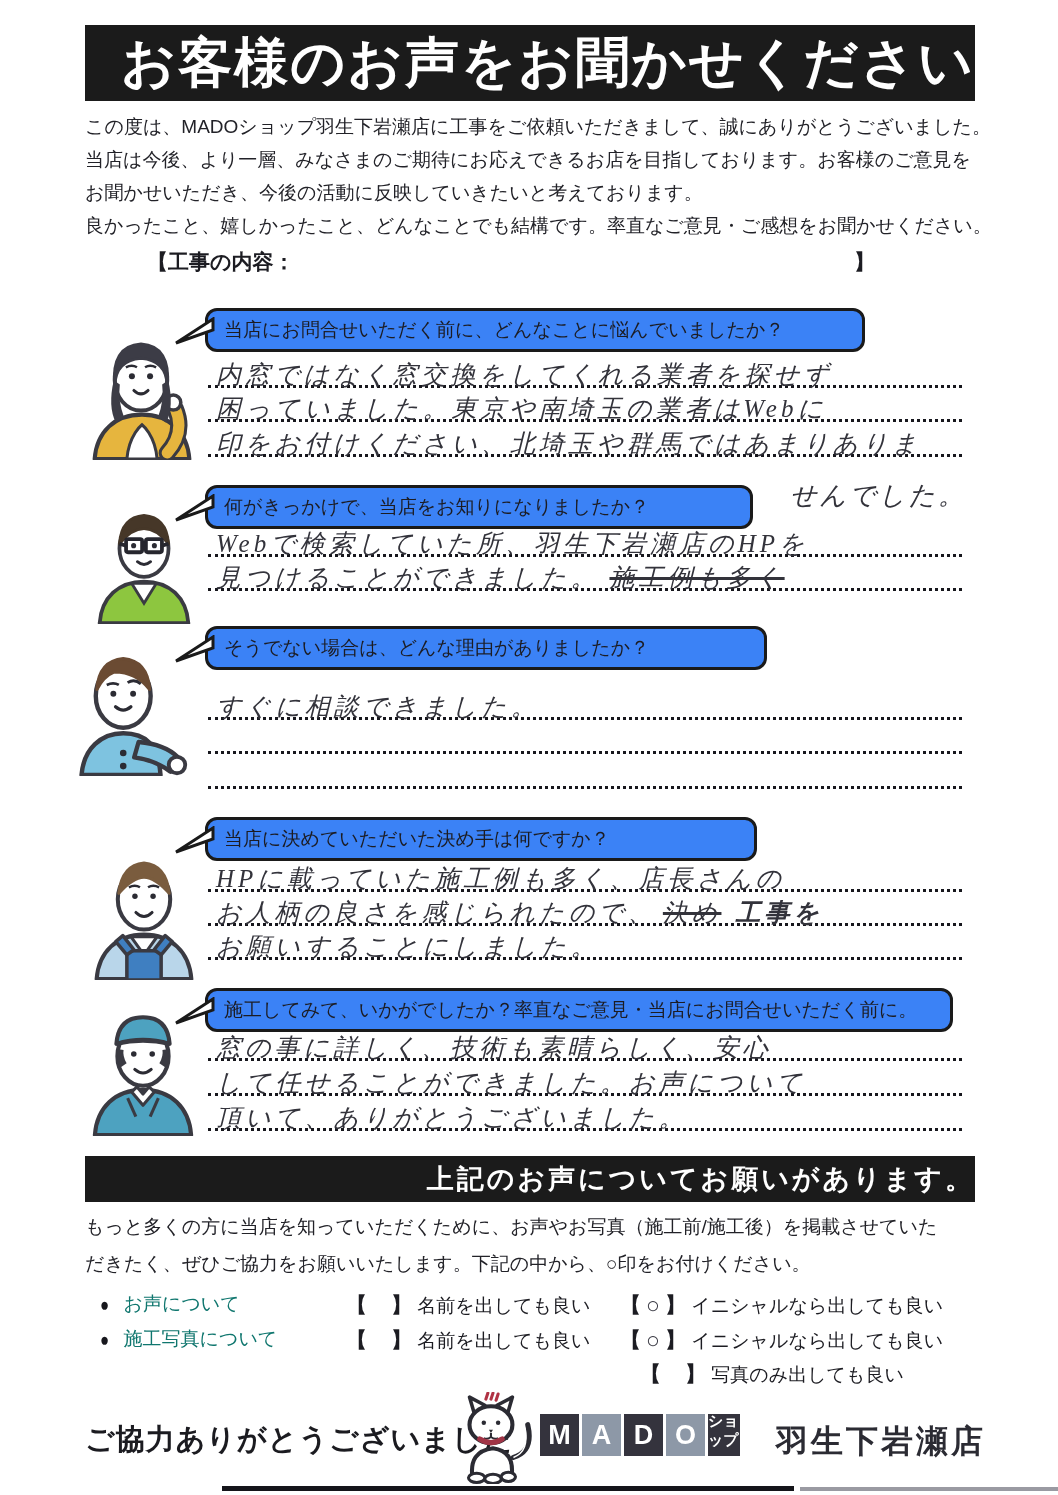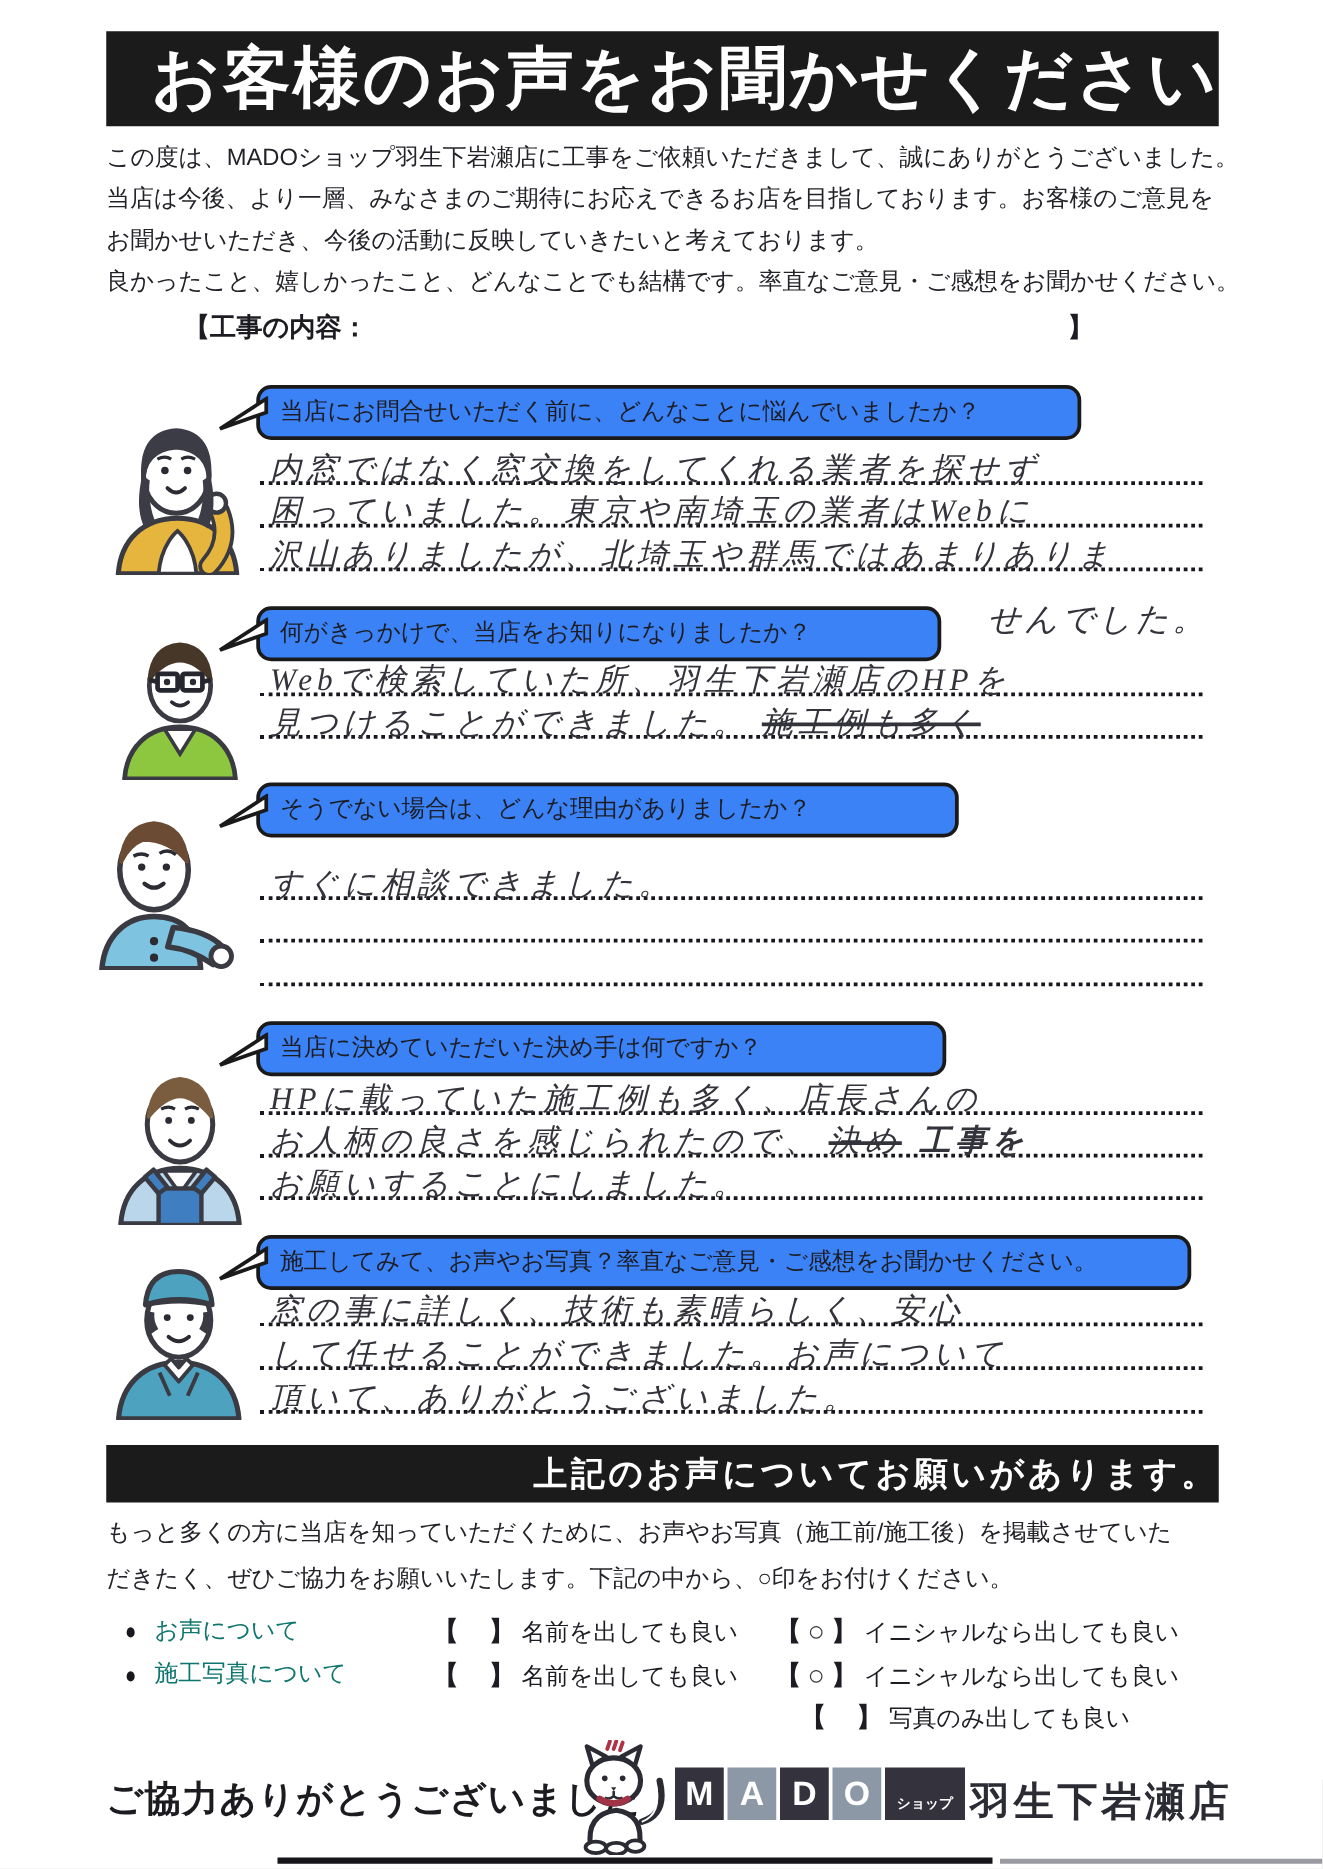--- a/index.html
+++ b/index.html
@@ -51,21 +51,21 @@
 
   
   .thanks { font-size:29px; font-weight:bold; color:#1b1b20; letter-spacing:1px; }
   .logo { display:flex; gap:3px; }
   .logo .block {
     width:39px; height:42px; display:flex; align-items:center; justify-content:center;
     color:#fff; font-weight:bold; font-size:27px; font-family:"Liberation Sans", sans-serif;
   }
   .logo .dark { background:#34333d; }
   .logo .gray { background:#8d98a7; }
-  .logo .block.sub { width:64px; font-size:11px; font-weight:bold; align-items:flex-end; padding-bottom:6px; }
+  .logo .block.sub { width:32px; font-size:15px; font-weight:bold; align-items:flex-end; padding-bottom:6px; }
   .store { font-size:32px; font-weight:bold; color:#2b2b33; letter-spacing:3px; }
 
   svg .ln { stroke:#3a3a42; stroke-width:4; stroke-linejoin:round; stroke-linecap:round; }
 </style>
 </head>
 <body>
 
 <div class="page">
 
   <div class="abs banner main" style="left:85px; top:25px; width:890px; height:76px;">
@@ -106,21 +106,21 @@
     <path d="M58,33 Q63,30 69,33" stroke="#2b2b33" stroke-width="2.5" fill="none"></path>
     <path d="M47,56 Q54,63 61,56" stroke="#2b2b33" stroke-width="3" fill="none" stroke-linecap="round"></path>
   </svg>
   <div class="ans-row" style="left:208px; top:354px; width:754px; height:34px;">
     <span class="hand">内窓ではなく窓交換をしてくれる業者を探せず</span>
     </div>
   <div class="ans-row" style="left:208px; top:388px; width:754px; height:34px;">
     <span class="hand">困っていました。東京や南埼玉の業者はWebに</span>
     </div>
   <div class="ans-row" style="left:208px; top:423px; width:754px; height:34px;">
-    <span class="hand">沢山ありましたが、北埼玉や群馬ではあまりありま</span>
+    <span class="hand">印をお付けください、北埼玉や群馬ではあまりありま</span>
     </div>
   <span class="hand overflow abs" style="left:790px; top:478px;">せんでした。</span>
 
   <div class="bubble" style="left:205px; top:485px; width:548px;">
     <svg class="tail" width="40" height="28" viewBox="0 0 40 28">
       <polygon points="38,2 1,26 38,13" fill="#fff" stroke="#1a1a1a" stroke-width="3"></polygon>
       </svg>
     <div>何がきっかけで、当店をお知りになりましたか？</div>
   </div>
   <svg class="abs" style="left:90px; top:506px;" width="108" height="118" viewBox="0 0 110 125">
@@ -197,21 +197,21 @@
     <span class="hand"><span>お人柄の良さを感じられたので、</span><span class="strike" style="margin-left:6px;">決め</span><span style="margin-left:14px;font-weight:bold;">工事を</span></span>
     </div>
   <div class="ans-row" style="left:208px; top:926px; width:754px; height:34px;">
     <span class="hand">お願いすることにしました。</span>
     </div>
 
   <div class="bubble" style="left:205px; top:988px; width:748px;">
     <svg class="tail" width="40" height="28" viewBox="0 0 40 28">
       <polygon points="38,2 1,26 38,13" fill="#fff" stroke="#1a1a1a" stroke-width="3"></polygon>
       </svg>
-    <div>施工してみて、お声やお写真？率直なご意見・ご感想をお聞かせください。</div>
+    <div>施工してみて、いかがでしたか？率直なご意見・当店にお問合せいただく前に。</div>
   </div>
   <svg class="abs" style="left:84px; top:1008px;" width="118" height="128" viewBox="0 0 110 125">
     <path class="ln" d="M8,124 C10,97 28,80 55,80 C82,80 100,97 102,124 Z" fill="#4da2c0"></path>
     <path d="M44,82 L55,95 L66,82 L61,77 L55,84 L49,77 Z" fill="#fff" stroke="#3a3a42" stroke-width="3" stroke-linejoin="round"></path>
     <line x1="40" y1="88" x2="48" y2="106" stroke="#3a3a42" stroke-width="3"></line>
     <line x1="70" y1="88" x2="62" y2="106" stroke="#3a3a42" stroke-width="3"></line>
     <ellipse cx="55" cy="47" rx="25" ry="29" fill="#fff" stroke="#3a3a42" stroke-width="4"></ellipse>
     <path d="M30,40 Q29,52 33,58 L39,54 Q35,47 36,41 Z" fill="#3a3a42"></path>
     <path d="M80,40 Q81,52 77,58 L71,54 Q75,47 74,41 Z" fill="#3a3a42"></path>
     <path class="ln" d="M29,35 Q31,9 55,9 Q79,9 81,35 Q55,27 29,35 Z" fill="#4da2c0"></path>

